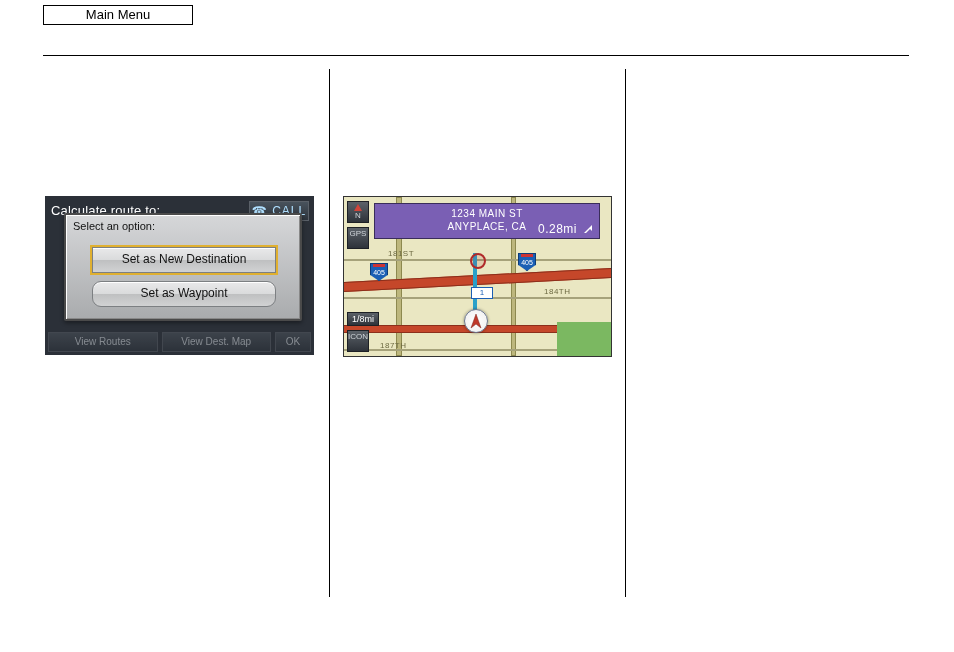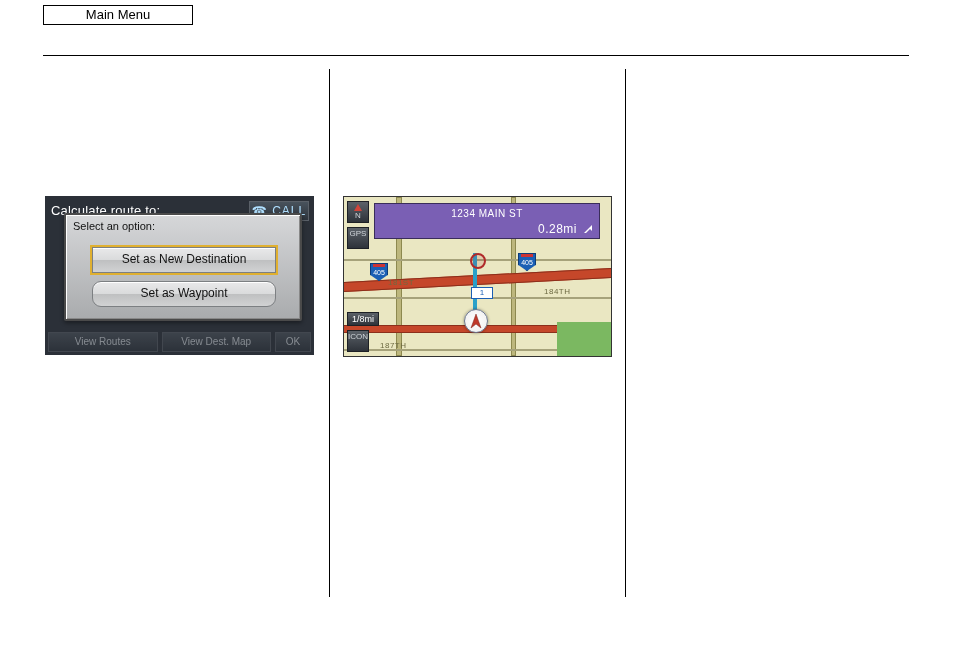--- a/index.html
+++ b/index.html
@@ -296,38 +296,39 @@
         </svg>
     </div>
 
     <div class="shield405a">
         <div class="shield">405</div>
       </div>
     <div class="shield405b">
         <div class="shield">405</div>
       </div>
 
-    <div class="street-label" style="left:44px; top:52px;margin-top:29px;">181ST</div>
+    <div class="street-label" style="left:44px; top:52px;">181ST</div>
     <div class="street-label" style="left:200px; top:90px;">184TH</div>
     <div class="street-label" style="left:36px; top:144px;">187TH</div>
 
     <div class="side-btn compass">
       <span class="arrow-n"></span>
       <span>N</span>
     </div>
     <div class="side-btn gps">
       <span>GPS</span>
     </div>
     <div class="scale-badge">1/8mi</div>
     <div class="side-btn icon">
       <span>ICON</span>
     </div>
 
     <div class="dest-panel">
       <div>1234 MAIN ST</div>
+      <div>ANYPLACE, CA</div>
       <div class="dist">0.28mi</div>
       <div class="arrow">
         <svg viewBox="0 0 14 14" width="14" height="14">
             <polygon points="3,11 11,3 11,9 9,7 5,11" fill="#fff"></polygon>
           </svg>
       </div>
     </div>
   </div>
 
 </div>

